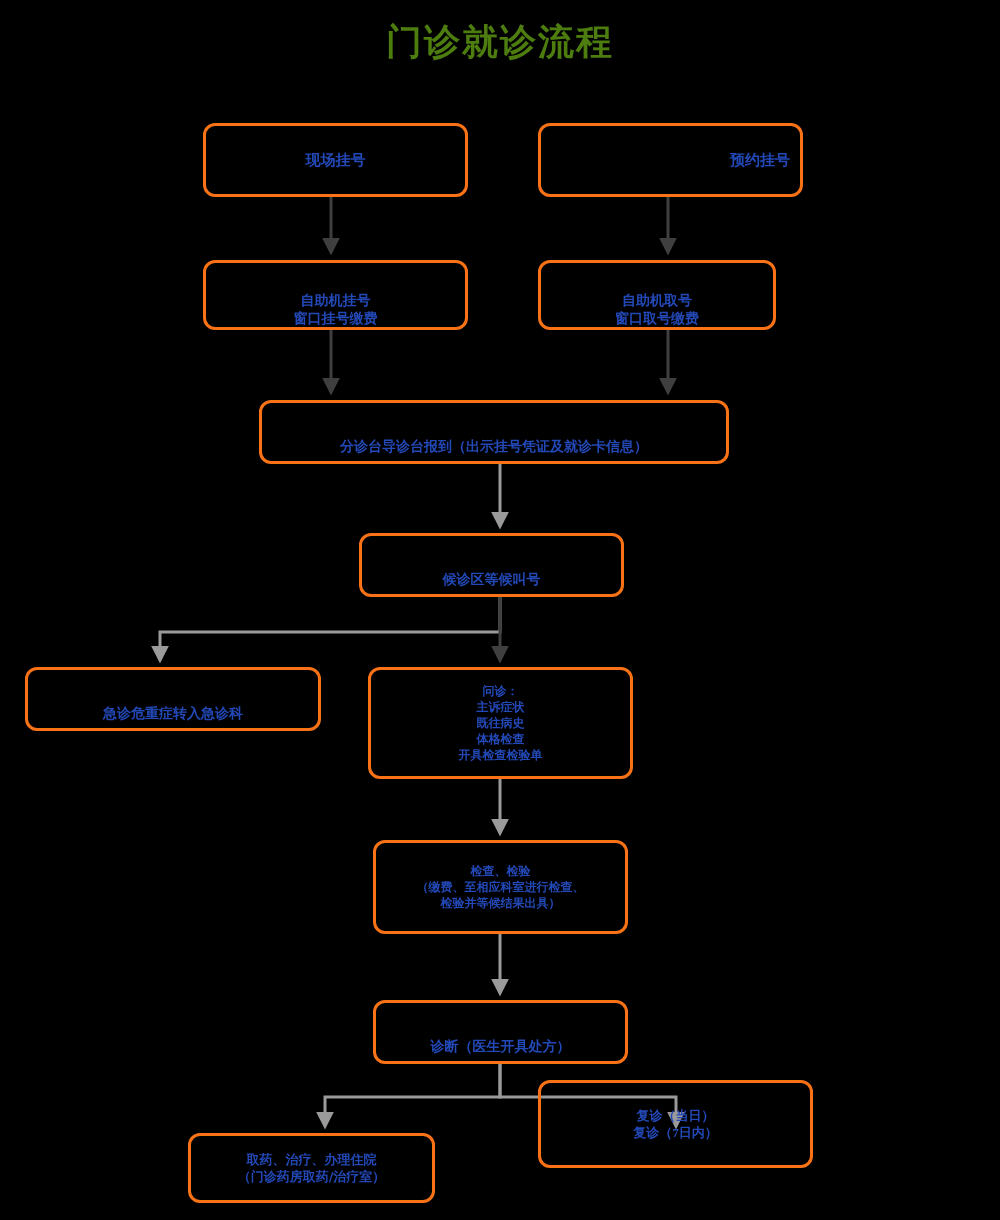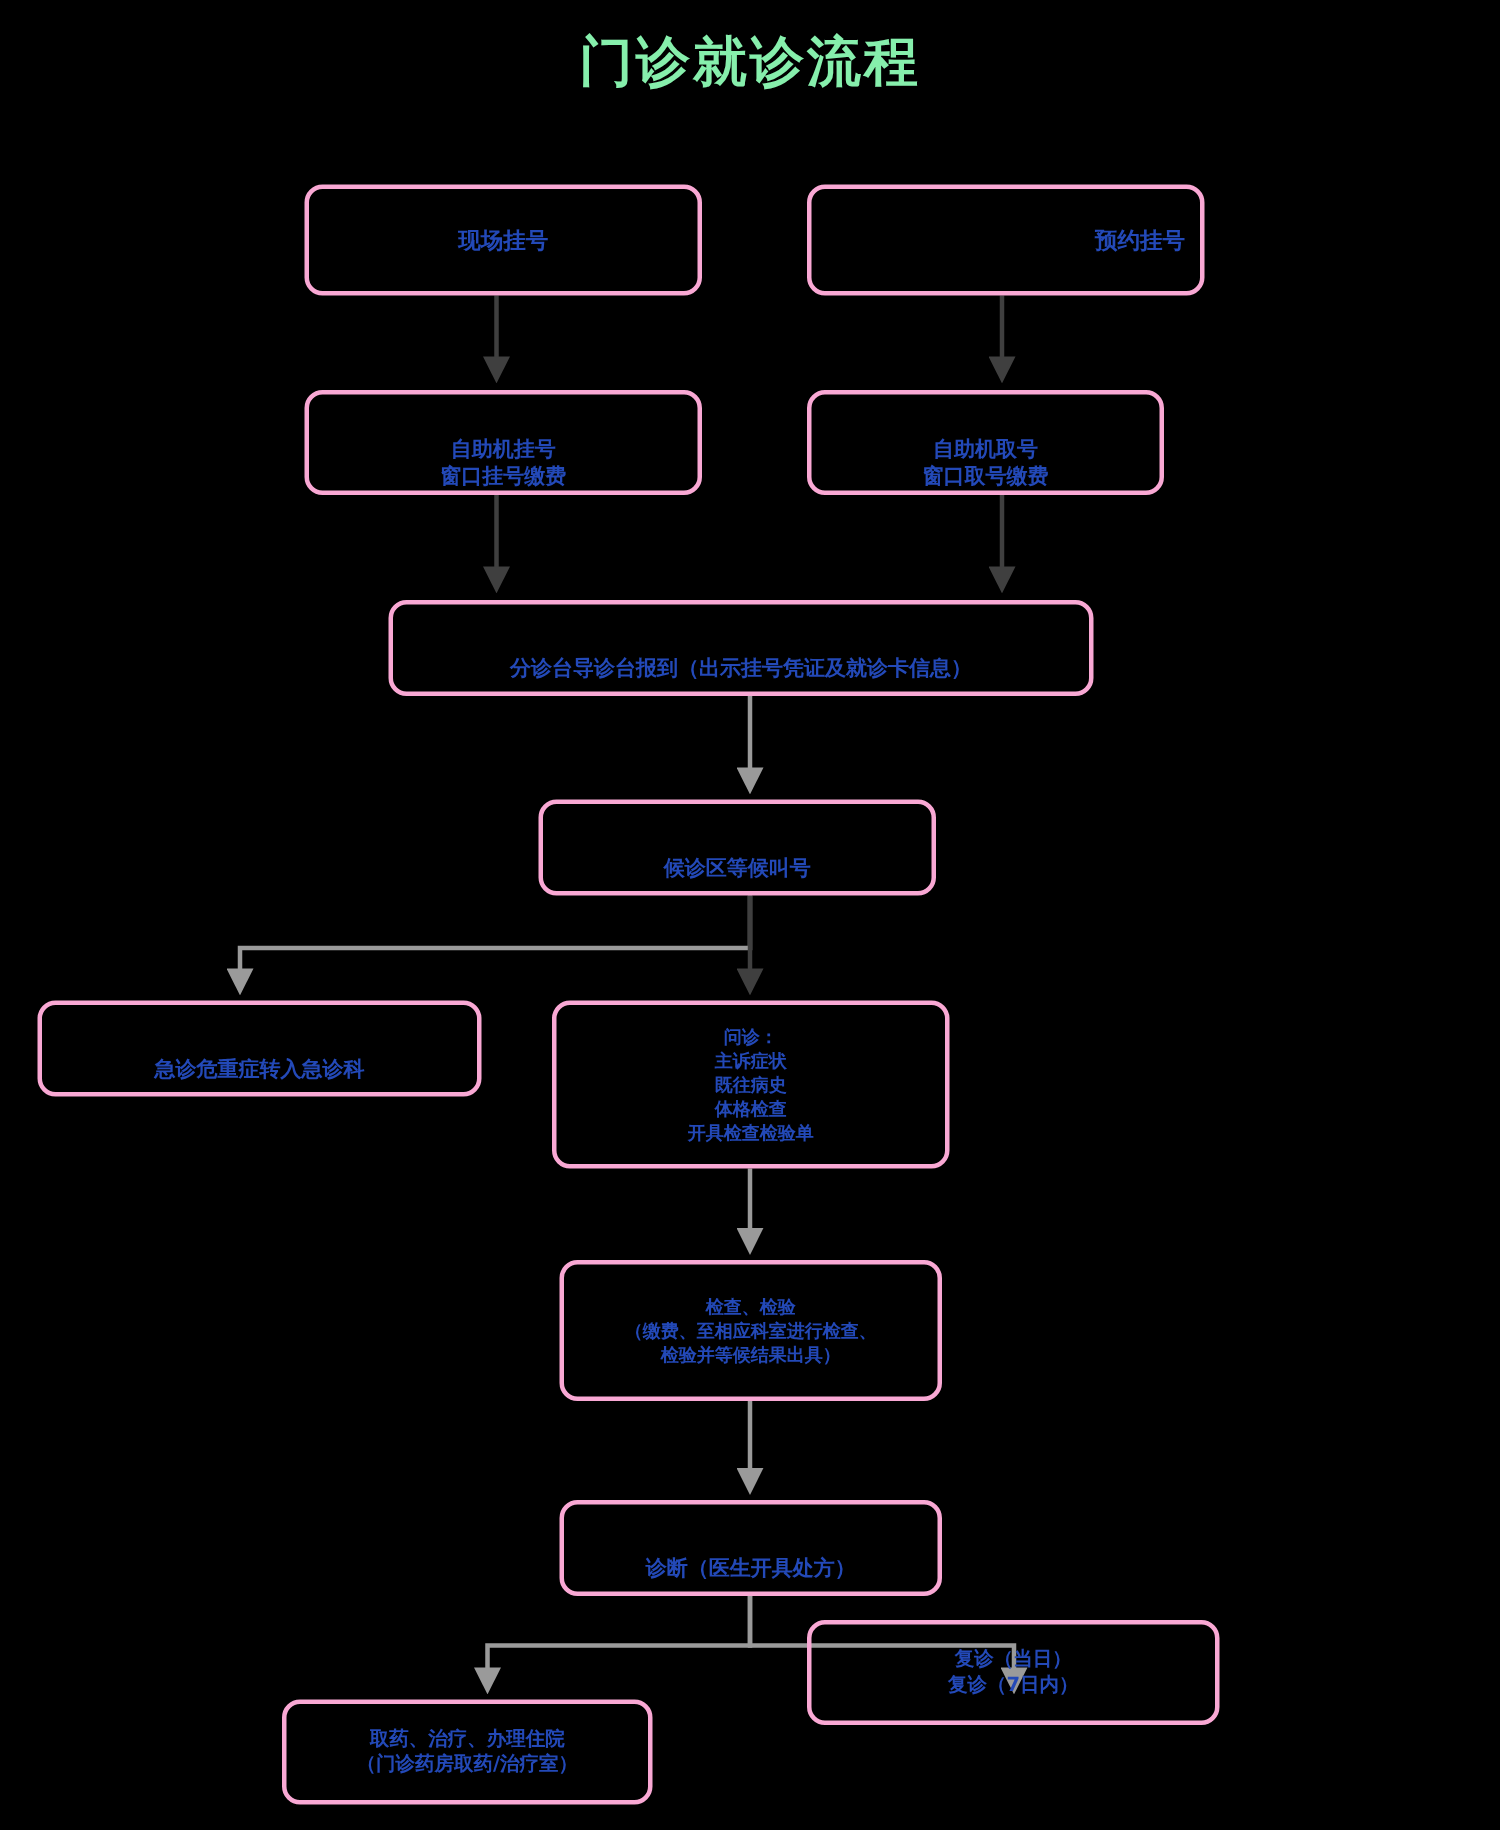--- a/index.html
+++ b/index.html
@@ -32,33 +32,33 @@
     z-index: 1;
   }
 
   
   .chart-title {
     position: absolute;
     left: 0;
     top: 20px;
     width: 1000px;
     text-align: center;
-    color: #86efac;
+    color: #4d7c0f;
     font-size: 36px;
     font-weight: bold;
     letter-spacing: 2px;
     line-height: 44px;
     z-index: 3;
   }
 
   
   .node {
     position: absolute;
     box-sizing: border-box;
-    border: 3px solid #f9a8d4;
+    border: 3px solid #f97316;
     border-radius: 12px;
     background: transparent;
     color: #2349B8;
     display: flex;
     align-items: center;
     justify-content: center;
     text-align: center;
     z-index: 2;
   }
   .node-text {
@@ -75,21 +75,21 @@
   .n-reg-appt     { left: 538px;  top: 123px;  width: 265px; height: 74px; text-align: right; }
   .n-pay-onsite   { left: 203px;  top: 260px;  width: 265px; height: 70px; }
   .n-pay-appt     { left: 538px;  top: 260px;  width: 238px; height: 70px; }
   .n-report       { left: 259px;  top: 400px;  width: 470px; height: 64px; }
   .n-wait         { left: 359px;  top: 533px;  width: 265px; height: 64px; }
   .n-emergency    { left: 25px;   top: 667px;  width: 296px; height: 64px; }
   .n-consult      { left: 368px;  top: 667px;  width: 265px; height: 112px; }
   .n-exam         { left: 373px;  top: 840px;  width: 255px; height: 94px; }
   .n-diagnose     { left: 373px;  top: 1000px; width: 255px; height: 64px; }
   .n-treat        { left: 188px;  top: 1133px; width: 247px; height: 70px; }
-  .n-revisit      { left: 538px;  top: 1080px; width: 275px; height: 70px; }
+  .n-revisit      { left: 538px;  top: 1080px; width: 275px; height: 88px; font-family: Liberation Serif, serif; }
 
   .fs-15 { font-size: 15px; line-height: 19px; }
   .fs-14 { font-size: 14px; line-height: 18px; margin-top: 27px; }
   .fs-13 { font-size: 13px; line-height: 17px; }
   .fs-12 { font-size: 12px; line-height: 16px; }
 </style>
 </head>
 <body>
 
 <div id="flow-root">

